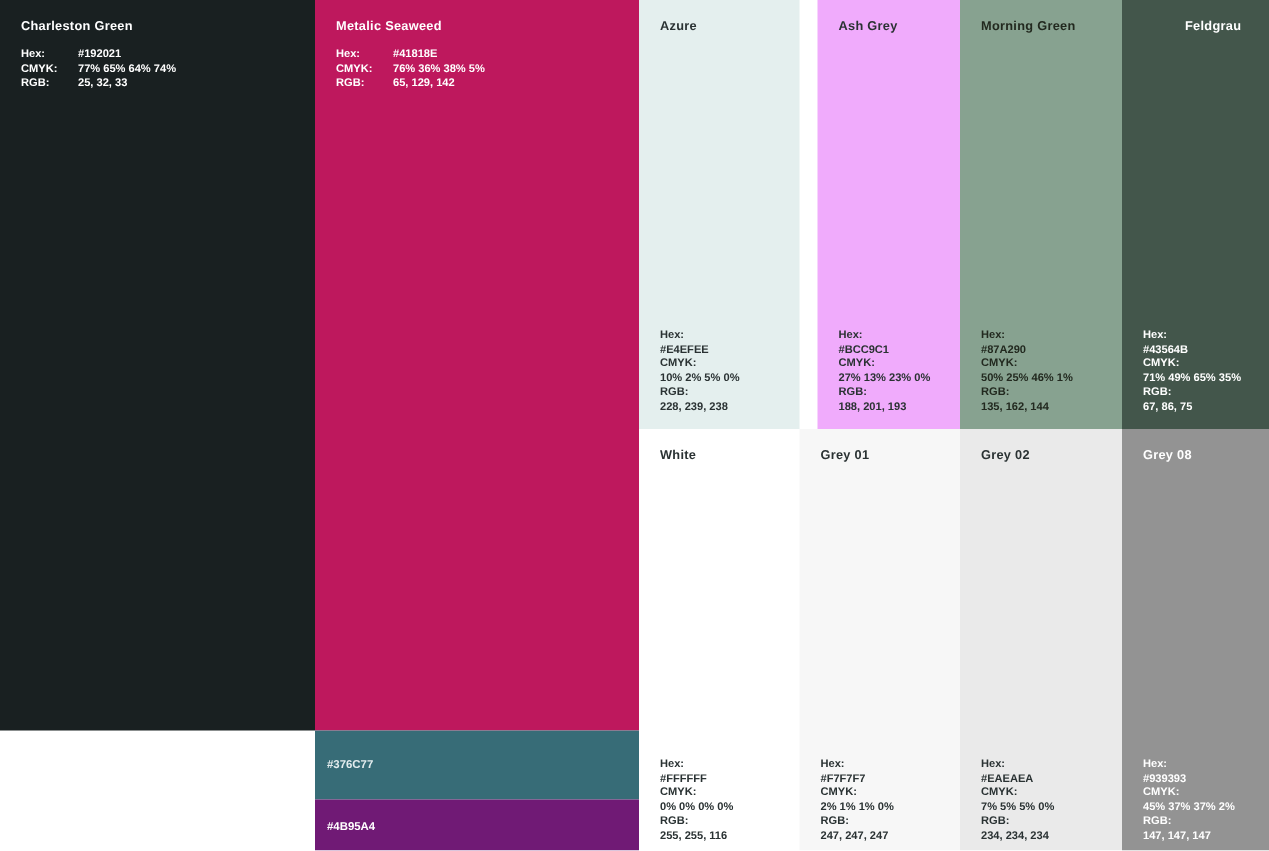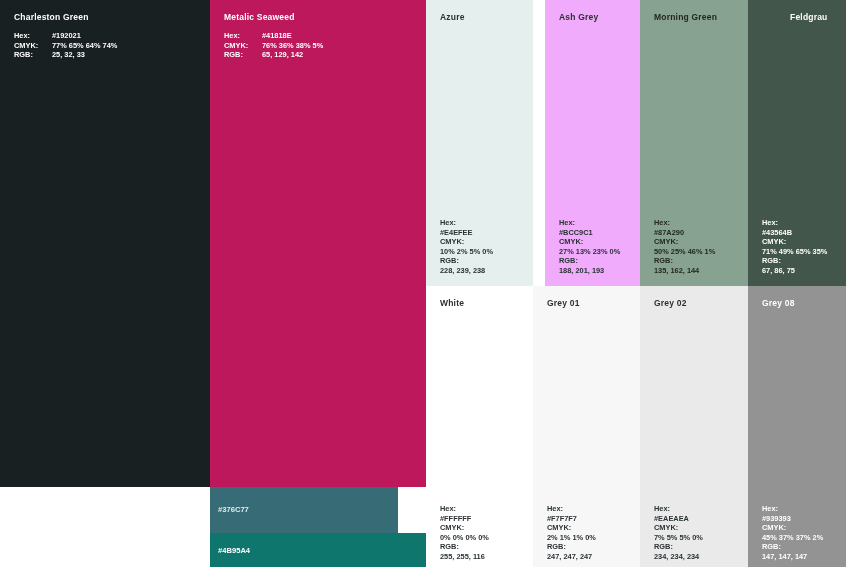--- a/index.html
+++ b/index.html
@@ -84,25 +84,25 @@
         <span class="lab">CMYK:</span>
         <span class="val">76% 36% 38% 5%</span>
       </div>
       <div class="row">
         <span class="lab">RGB:</span>
         <span class="val">65, 129, 142</span>
       </div>
     </div>
   </div>
 
-  <div class="swatch" style="left:210px; top:487px; width:188px; height:46px; background:#376C77;">
+  <div class="swatch" style="left:210px; top:487px; width:216px; height:46px; background:#376C77;">
     <div class="hex-only" style="top:18px; color:#e3ecee;">#376C77</div>
   </div>
 
-  <div class="swatch" style="left:210px; top:533px; width:216px; height:34px; background:#0f766e;">
+  <div class="swatch" style="left:210px; top:533px; width:216px; height:34px; background:#701a75;">
     <div class="hex-only" style="top:13px; color:#ffffff;">#4B95A4</div>
   </div>
 
   <div class="swatch" style="left:426px; top:0px; width:107px; height:286px; background:#E4EFEE;">
     <div class="sw-title" style="color:#2a3233;">Azure</div>
     <div class="sw-info stacked" style="top:218px; color:#2a3233;">
       <div class="row">
         <span class="lab">Hex:</span>
         <span class="val">#E4EFEE</span>
       </div>

